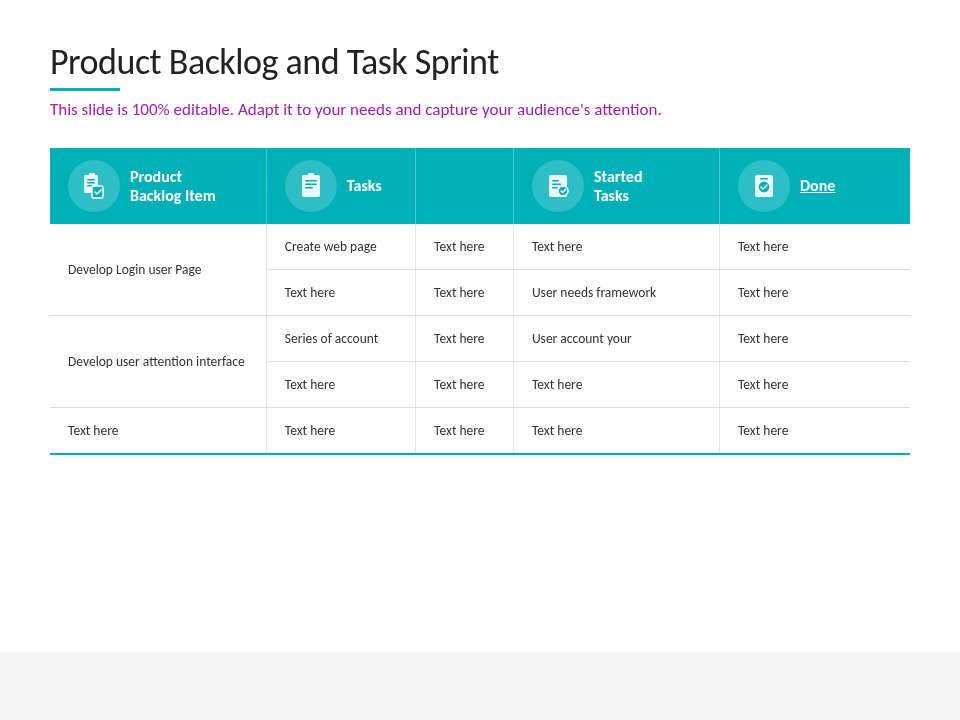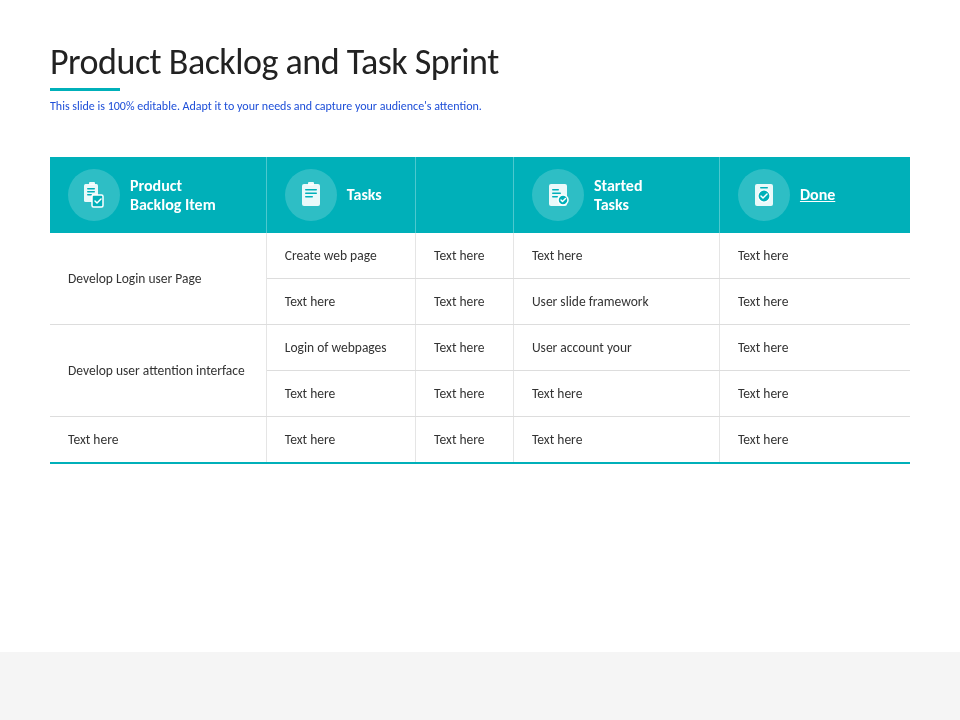--- a/index.html
+++ b/index.html
@@ -25,23 +25,23 @@
       margin-bottom: 4px;
       letter-spacing: -0.5px;
     }
     .title-underline {
       width: 70px;
       height: 3px;
       background: #00b0b9;
       margin-bottom: 8px;
     }
     .subtitle {
-      font-size: 12px;
-      color: #1d4ed8;
-      margin-bottom: 44px;
+      font-size: 17px;
+      color: #a21caf;
+      margin-bottom: 28px;
     }
     .table-container {
       width: 100%;
       border-collapse: collapse;
       border: none;
     }
     .header-row {
       background: #00b0b9;
     }
     .header-cell {
@@ -198,26 +198,26 @@
     <tr class="data-row">
           <td rowspan="2" class="col-backlog group-label">Develop Login user Page</td>
           <td class="col-tasks">Create web page</td>
           <td class="col-text1">Text here</td>
           <td class="col-started">Text here</td>
           <td class="col-done">Text here</td>
         </tr>
         <tr class="data-row">
           <td class="col-tasks">Text here</td>
           <td class="col-text1">Text here</td>
-          <td class="col-started">User slide framework</td>
+          <td class="col-started">User needs framework</td>
           <td class="col-done">Text here</td>
         </tr>
         <tr class="data-row">
           <td rowspan="2" class="col-backlog group-label">Develop user attention interface</td>
-          <td class="col-tasks">Login of webpages</td>
+          <td class="col-tasks">Series of account</td>
           <td class="col-text1">Text here</td>
           <td class="col-started">User account your</td>
           <td class="col-done">Text here</td>
         </tr>
         <tr class="data-row">
           <td class="col-tasks">Text here</td>
           <td class="col-text1">Text here</td>
           <td class="col-started">Text here</td>
           <td class="col-done">Text here</td>
         </tr>

